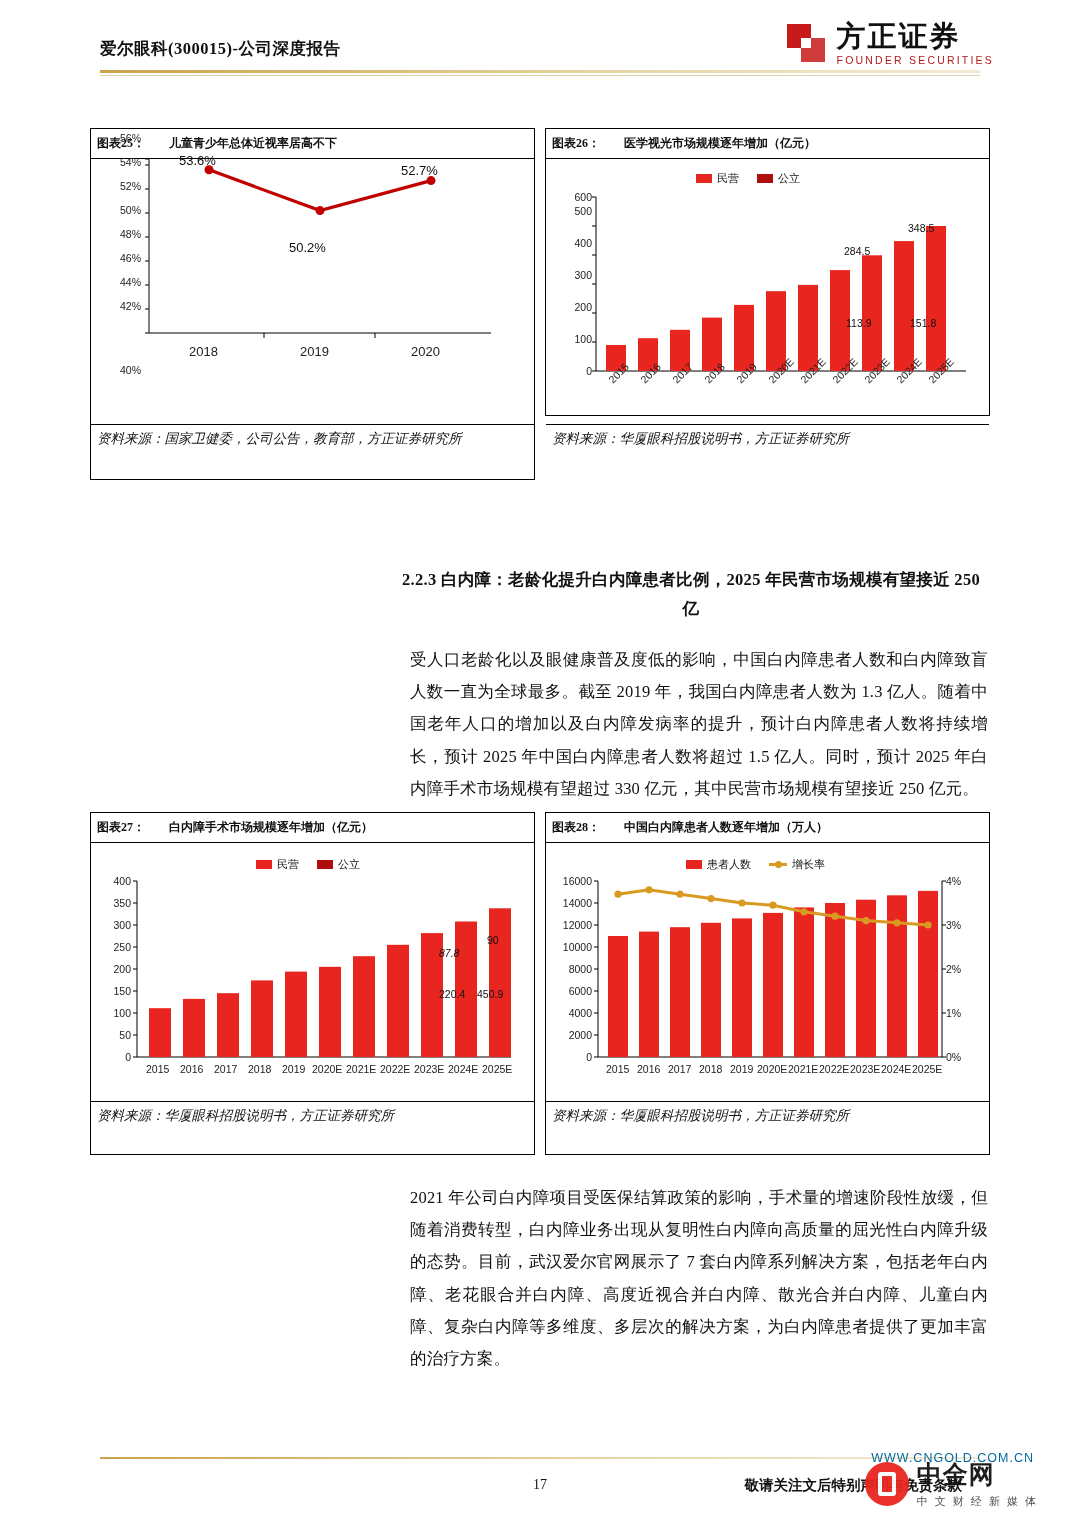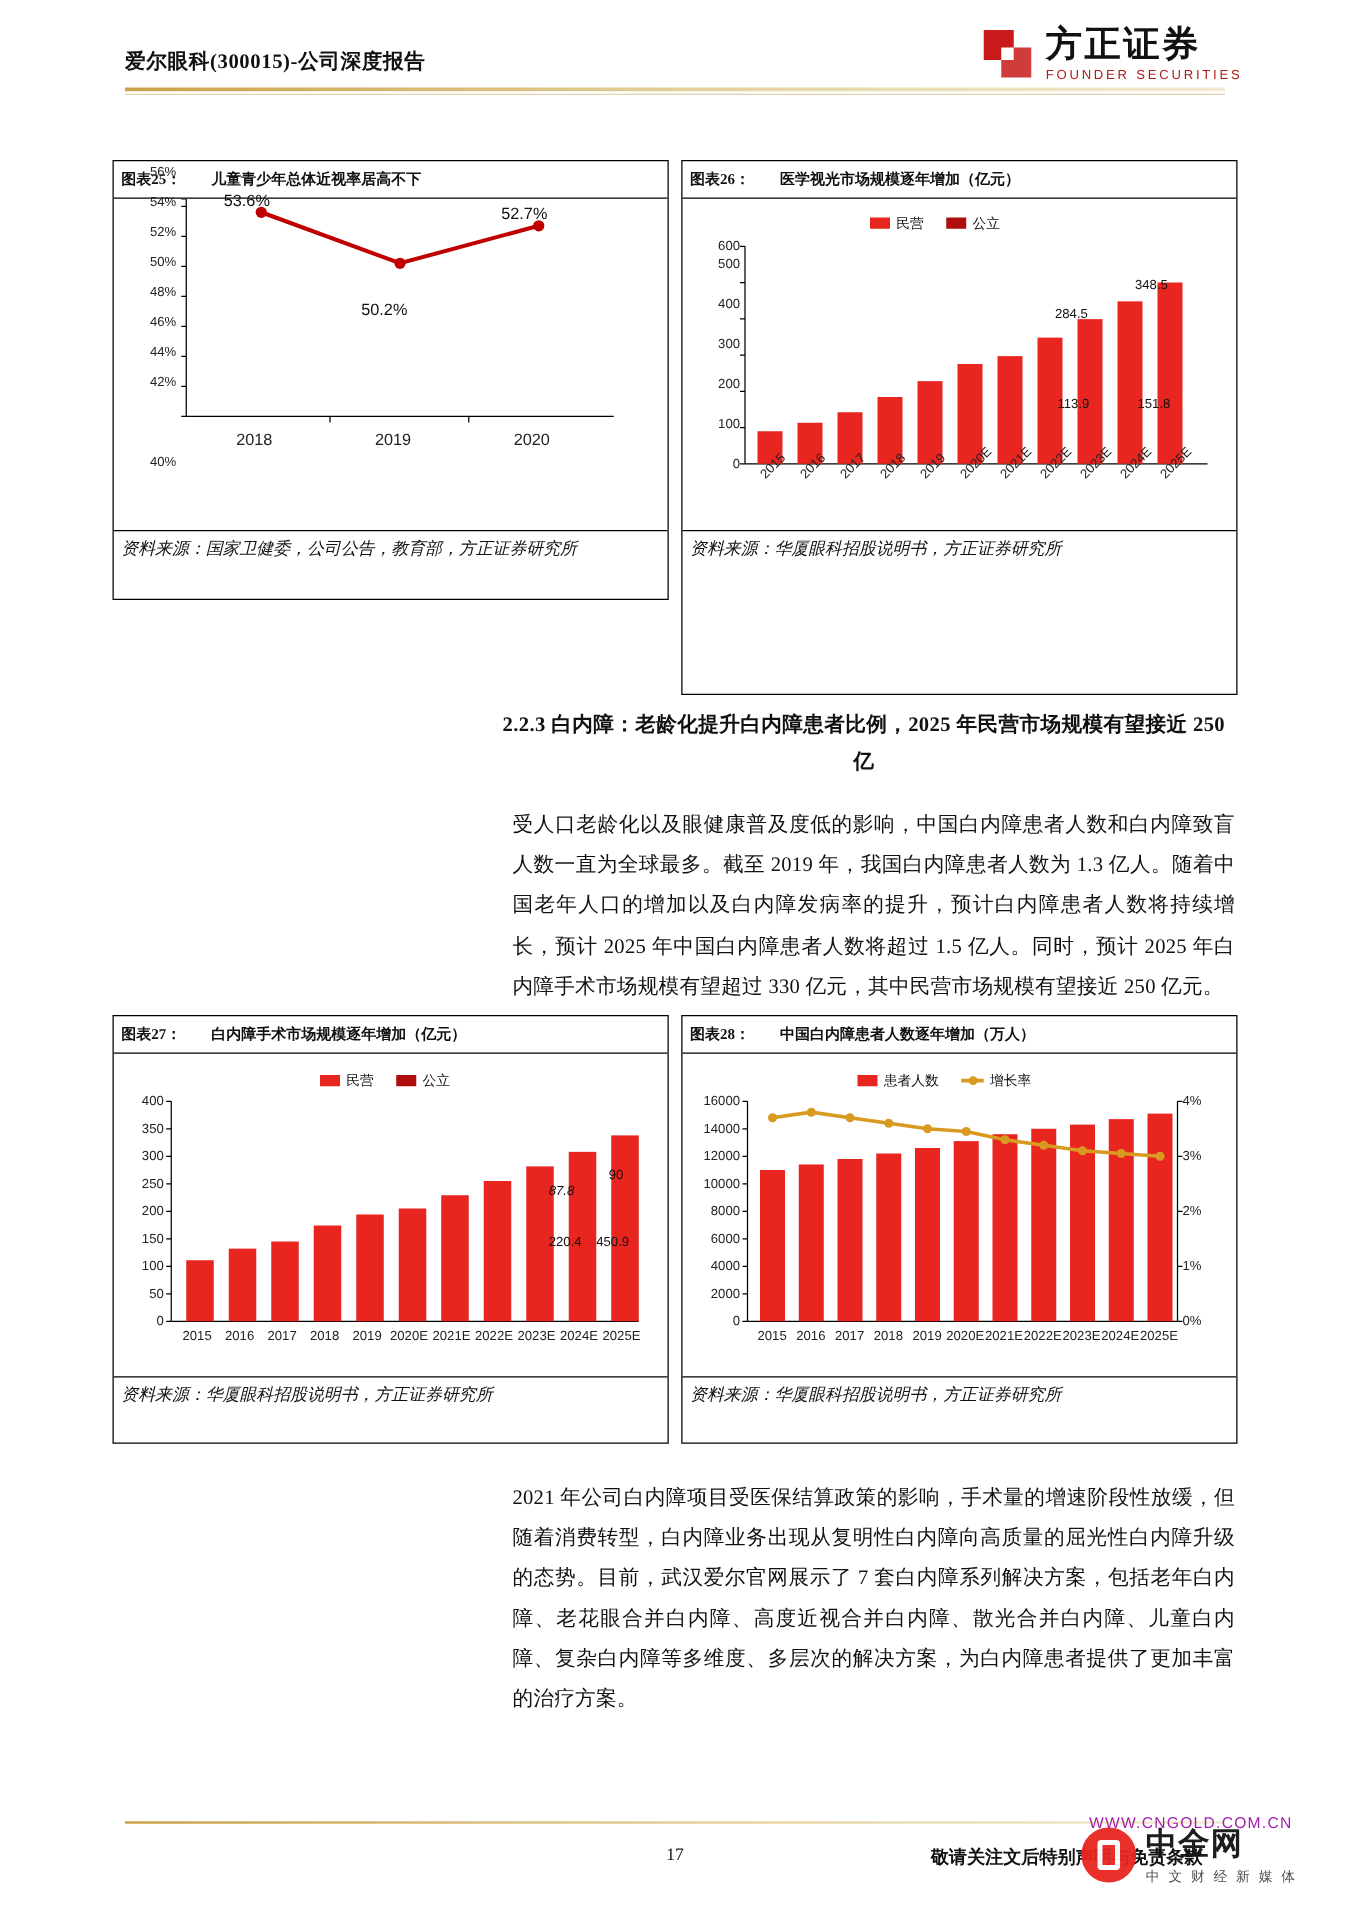--- a/index.html
+++ b/index.html
@@ -72,21 +72,21 @@
   .ftr-page{position:absolute;left:0;right:0;bottom:34px;text-align:center;font-size:14px;}
   .ftr-note{position:absolute;right:118px;bottom:32px;font-size:14.5px;font-weight:bold;}
 
   
   .wm{position:absolute;right:42px;bottom:18px;display:flex;align-items:center;gap:8px;opacity:.95;}
   .wm-logo{width:44px;height:44px;border-radius:50%;background:#e8251f;position:relative;}
   .wm-logo:after{content:"";position:absolute;left:13px;top:10px;width:18px;height:24px;
      border:4px solid #fff;border-radius:3px;box-sizing:border-box;}
   .wm-t1{font-size:25px;font-weight:bold;color:#111;font-family:"Liberation Sans",sans-serif;letter-spacing:1px;}
   .wm-t2{font-size:11px;color:#444;font-family:"Liberation Sans",sans-serif;letter-spacing:2px;margin-top:3px;}
-  .wm-url{position:absolute;right:46px;bottom:62px;font-size:12.5px;color:#a21caf;font-family:"Liberation Sans",sans-serif;letter-spacing:1px;}
+  .wm-url{position:absolute;right:46px;bottom:62px;font-size:12.5px;color:#0369a1;font-family:"Liberation Sans",sans-serif;letter-spacing:1px;}
 </style>
 </head>
 <body>
 
 <div class="page">
 
   <div class="hdr">
     <div class="hdr-title">爱尔眼科(300015)-公司深度报告</div>
     <div class="logo-wrap">
       <div class="logo-mark">
@@ -150,21 +150,21 @@
       <div class="vlabel" style="left:198px;top:36px;font-size:13px;margin-top:45px;">50.2%</div>
       <div class="vlabel" style="left:310px;top:4px;font-size:13px;">52.7%</div>
 
       <div class="xlab" style="left:98px;top:185px;font-size:13px;">2018</div>
       <div class="xlab" style="left:209px;top:185px;font-size:13px;">2019</div>
       <div class="xlab" style="left:320px;top:185px;font-size:13px;">2020</div>
     </div>
     <div class="fig-src">资料来源：国家卫健委，公司公告，教育部，方正证券研究所</div>
   </div>
 
-  <div class="fig" style="left:545px;top:128px;width:445px;height:428px;">
+  <div class="fig" style="left:545px;top:128px;width:445px;height:288px;">
     <div class="fig-cap">
       <span class="num">图表26：</span>
       <span>医学视光市场规模逐年增加（亿元）</span>
     </div>
     <div class="fig-body" style="height:265px;">
       <div class="legend" style="left:150px;top:12px;">
         <span class="it">
             <span class="sw"></span>
           <span>民营</span>
           </span>

